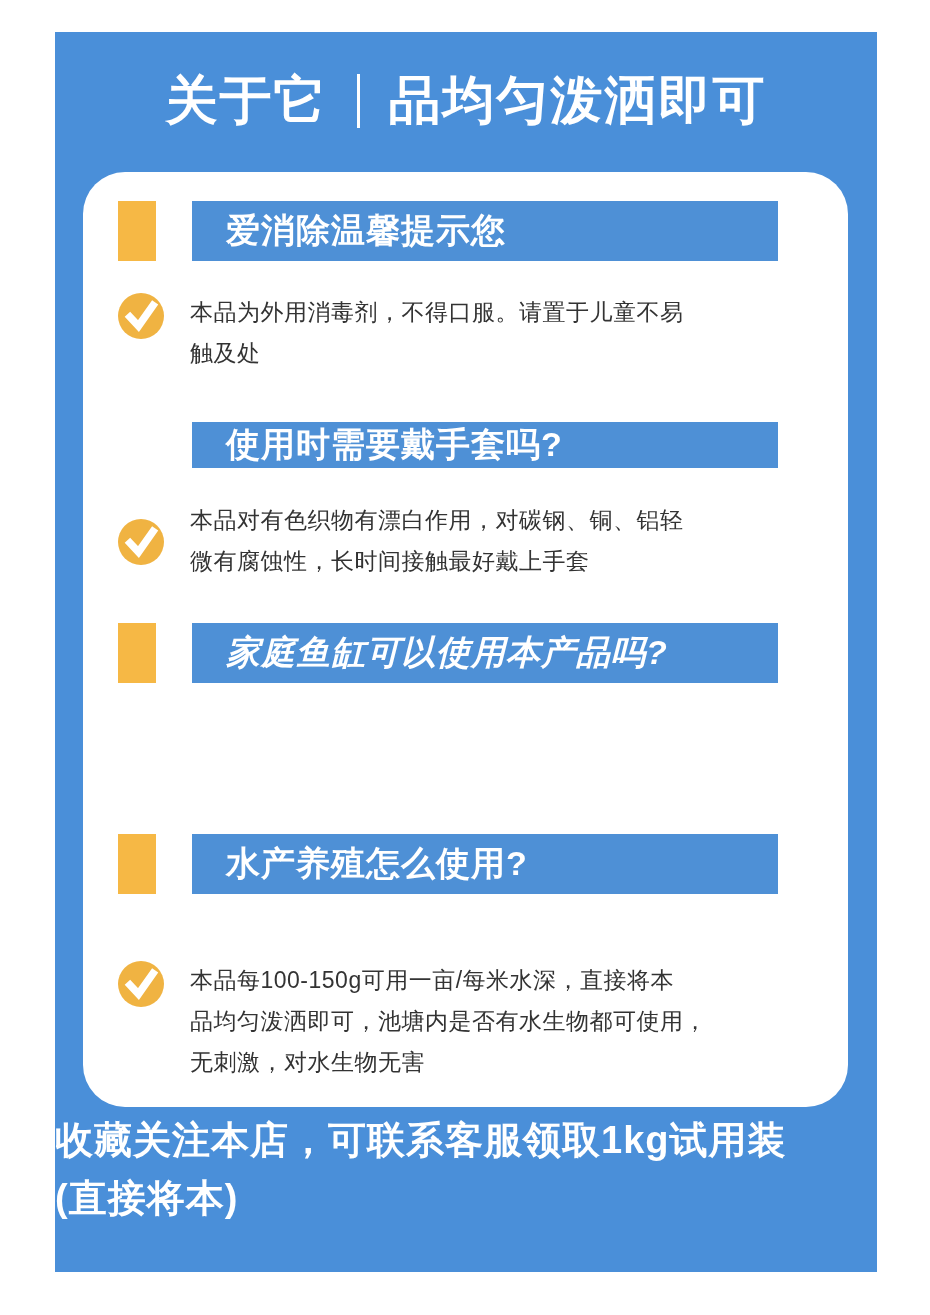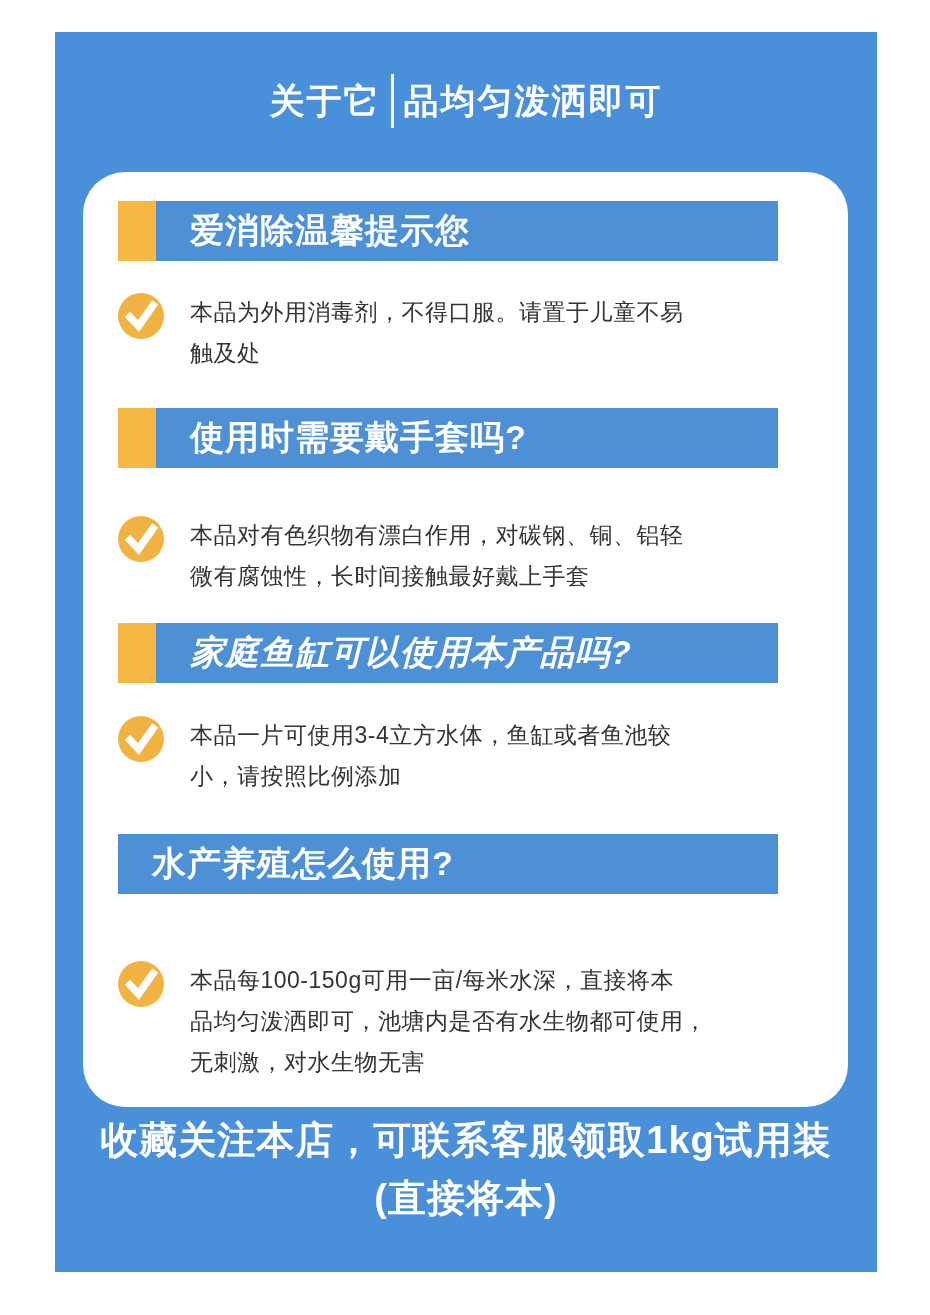--- a/index.html
+++ b/index.html
@@ -9,54 +9,55 @@
     -webkit-font-smoothing:antialiased;
     overflow:hidden;
   }
   .panel{
     position:absolute;left:55px;top:32px;width:822px;height:1240px;
     background:#4a8fd9;
   }
   
   .panel-header{
     position:absolute;left:0;right:0;top:40px;height:58px;
-    display:flex;align-items:center;justify-content:center;gap:10px;
-    color:#ffffff;font-size:35px;font-weight:bold;letter-spacing:2px;
+    display:flex;align-items:center;justify-content:center;gap:29px;
+    color:#ffffff;font-size:52px;font-weight:bold;letter-spacing:2px;
   }
   .header-divider{width:3px;height:54px;background:#ffffff;}
   
   .card{
     position:absolute;left:28px;top:140px;width:765px;height:935px;
     background:#ffffff;border-radius:42px;
   }
   
   .bar{
     position:absolute;left:35px;width:660px;height:60px;
     display:flex;align-items:stretch;
   }
   .bar-accent{width:38px;background:#f6b845;flex:none;}
   .bar-main{
     flex:1;background:#4e90d6;display:flex;align-items:center;
     padding-left:34px;color:#ffffff;font-size:34px;font-weight:bold;
     letter-spacing:1px;
+    margin-left:36px;
   }
-  .bar1{top:29px;} .bar2{top:236px;} .bar3{top:451px;font-style:italic;} .bar4{top:662px;flex-direction:column;}
+  .bar1{top:29px;} .bar2{top:236px;align-items:flex-end;} .bar3{top:451px;font-style:italic;} .bar4{top:662px;}
   
   .row{
     position:absolute;left:35px;width:686px;display:flex;align-items:flex-start;
   }
-  .row1{top:120px;} .row2{top:343px;} .row3{top:543px;} .row4{top:788px;}
+  .row1{top:120px;} .row2{top:328px;align-items:center;} .row3{top:543px;} .row4{top:788px;}
   .check{width:46px;height:46px;flex:none;margin-right:26px;margin-top:1px;}
   .body-text{
     width:640px;color:#333333;font-size:23px;line-height:41px;
     white-space:pre-line;letter-spacing:0.5px;
   }
   
   .footer{
-    position:absolute;left:0;right:0;top:1079px;text-align:center;
+    position:absolute;left:0;right:0;top:1079px;
     color:#ffffff;font-size:38px;font-weight:bold;line-height:58px;
     letter-spacing:1px;
   }
 </style>
 </head>
 <body>
 
 <div class="panel">
 
   <div class="panel-header">
@@ -90,28 +91,20 @@
         <path d="M12 24 L20.5 33 L35 12.5" stroke="#ffffff" stroke-width="7.5" fill="none" stroke-linecap="square"></path>
       </svg>
       <div class="body-text">本品对有色织物有漂白作用，对碳钢、铜、铝轻
 微有腐蚀性，长时间接触最好戴上手套</div>
     </div>
 
     <div class="bar bar3">
       <div class="bar-accent"></div>
       <div class="bar-main">家庭鱼缸可以使用本产品吗?</div>
     </div>
-    <div class="row row3">
-      <svg class="check" viewBox="0 0 46 46">
-        <circle cx="23" cy="23" r="23" fill="#f0b342"></circle>
-        <path d="M12 24 L20.5 33 L35 12.5" stroke="#ffffff" stroke-width="7.5" fill="none" stroke-linecap="square"></path>
-      </svg>
-      <div class="body-text">本品一片可使用3-4立方水体，鱼缸或者鱼池较
-小，请按照比例添加</div>
-    </div>
 
     <div class="bar bar4">
       <div class="bar-accent"></div>
       <div class="bar-main">水产养殖怎么使用?</div>
     </div>
     <div class="row row4">
       <svg class="check" viewBox="0 0 46 46">
         <circle cx="23" cy="23" r="23" fill="#f0b342"></circle>
         <path d="M12 24 L20.5 33 L35 12.5" stroke="#ffffff" stroke-width="7.5" fill="none" stroke-linecap="square"></path>
       </svg>

